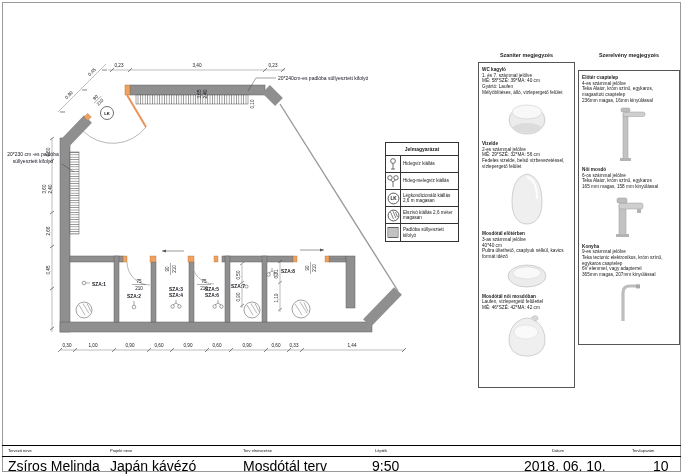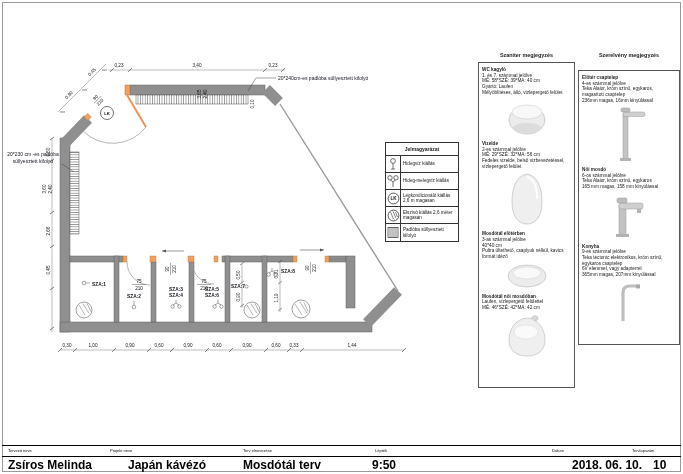--- a/index.html
+++ b/index.html
@@ -22,21 +22,21 @@
   
   .phead{position:absolute;font-size:5.4px;font-weight:bold;text-align:center;}
   .pbox{position:absolute;border:1px solid #555;background:#fff;padding:4px 3px;font-size:4.7px;line-height:1.2;}
   .pline{margin:0;}
   .b{font-weight:bold;}
   .pimg{display:block;margin:3px auto 5px auto;}
   
   .tb-topline{position:absolute;left:2px;right:2px;top:445px;border-top:1.4px solid #000;}
   .tb-midline{position:absolute;left:2px;right:2px;top:456px;border-top:0.8px solid #000;}
   .tb-label{position:absolute;top:448px;font-size:4px;color:#111;}
-  .tb-value{position:absolute;top:458px;font-size:12px;font-weight:bold;color:#000;}
+  .tb-value{position:absolute;top:458px;font-size:14px;font-weight:normal;color:#000;}
 </style>
 </head>
 <body>
 
 <div class="sheet">
   <div class="pageborder"></div>
 
   <svg class="plan" width="470" height="440" viewBox="0 0 470 440" style="position:absolute;left:0;top:0;">
     <defs>
       <pattern id="hv" width="2.4" height="9" patternUnits="userSpaceOnUse">
@@ -375,22 +375,22 @@
       <path d="M12,40 L12,12 Q12,5 19,5 L26,5" fill="none" stroke="#bdbdbd" stroke-width="3.2"></path>
       <rect x="25" y="3.4" width="4" height="4" fill="#a8a8a8"></rect>
     </svg>
   </div>
 
   <div class="tb-topline"></div>
   <div class="tb-midline"></div>
   <div class="tb-label" style="left:8px;">Tervező neve</div>
   <div class="tb-value" style="left:8px;">Zsíros Melinda</div>
   <div class="tb-label" style="left:110px;">Projekt neve</div>
-  <div class="tb-value" style="left:128px;">Japán kávézó</div>
+  <div class="tb-value" style="left:110px;">Japán kávézó</div>
   <div class="tb-label" style="left:243px;">Terv elnevezése</div>
   <div class="tb-value" style="left:243px;">Mosdótál terv</div>
   <div class="tb-label" style="left:375px;">Lépték</div>
   <div class="tb-value" style="left:372px;">9:50</div>
   <div class="tb-label" style="left:552px;">Dátum</div>
-  <div class="tb-value" style="left:572px;">2018. 06. 10.</div>
+  <div class="tb-value" style="left:524px;">2018. 06. 10.</div>
   <div class="tb-label" style="left:632px;">Tervlapszám</div>
   <div class="tb-value" style="left:653px;text-align:center;">10</div>
 </div>
 
 </body></html>

